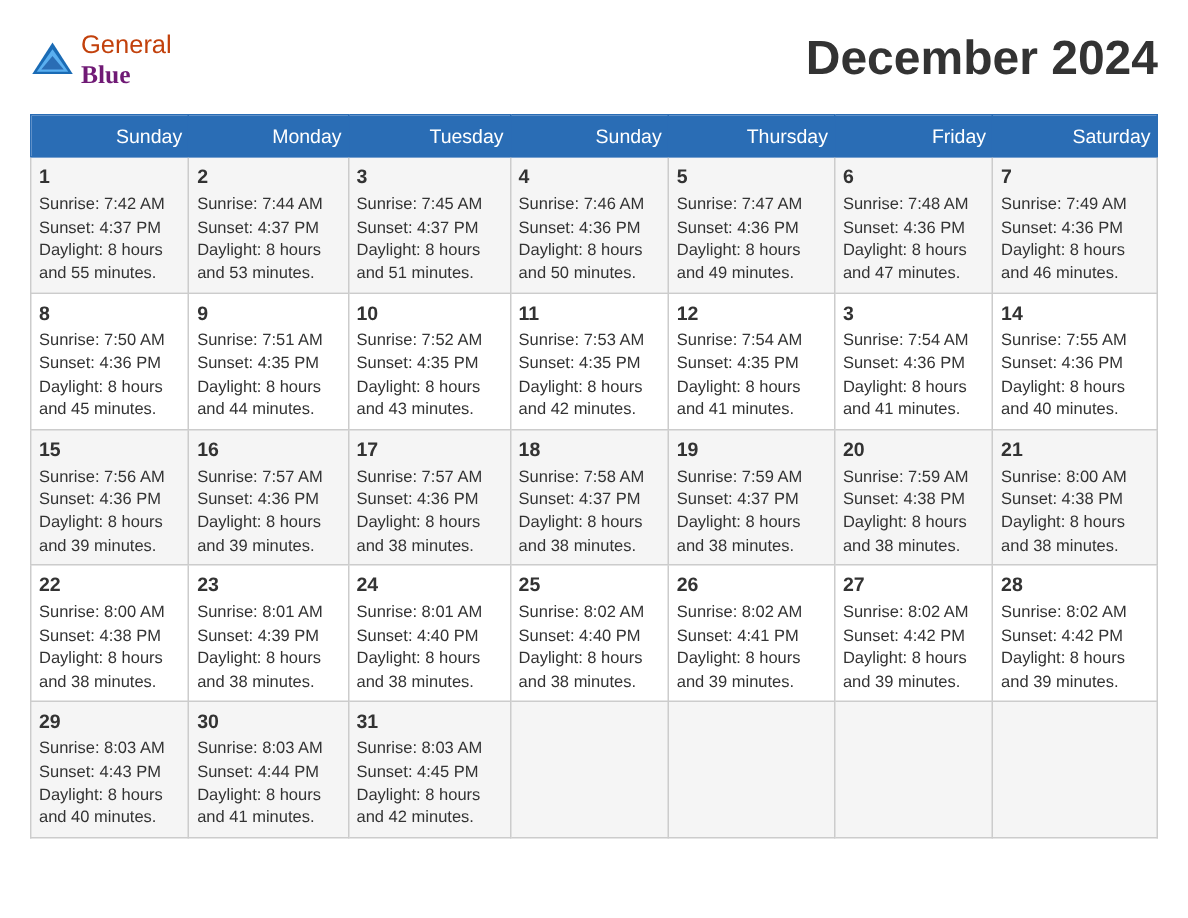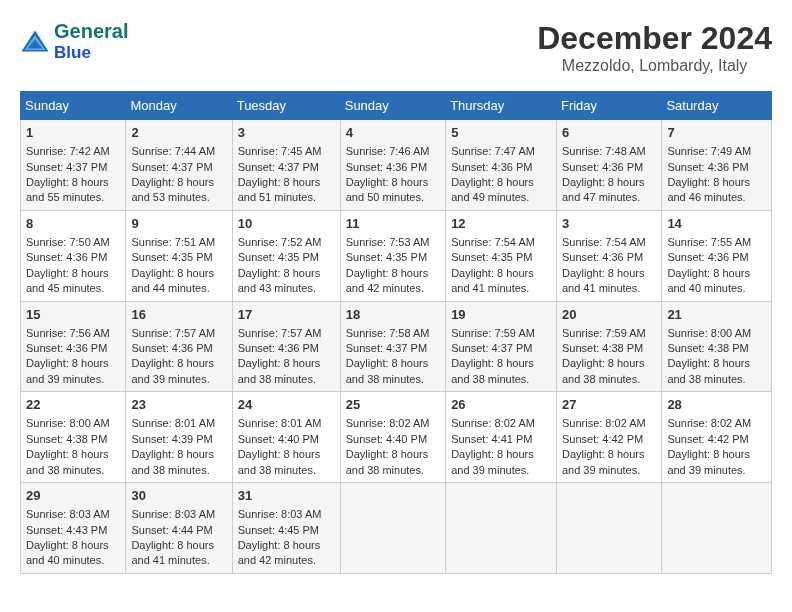--- a/index.html
+++ b/index.html
@@ -40,21 +40,21 @@
     }
     table {
       width: 100%;
       border-collapse: collapse;
       font-size: 11px;
     }
     thead tr th {
       background-color: #2a6db5;
       color: #fff;
       padding: 6px 4px;
-      text-align: left;
+      text-align: right;
       font-size: 13px;
       font-weight: normal;
       border: 1px solid #2a6db5;
     }
     tbody tr td {
       border: 1px solid #ccc;
       vertical-align: top;
       padding: 4px 5px;
       min-height: 70px;
       color: #333;
@@ -84,27 +84,26 @@
 <body>
 
 <div class="header">
   <div class="logo">
     <svg class="logo-icon" viewBox="0 0 40 35" xmlns="http://www.w3.org/2000/svg">
       <polygon points="20,2 38,30 2,30" fill="#1a6bb5"></polygon>
       <polygon points="20,8 34,28 6,28" fill="#5aaff0"></polygon>
       <polygon points="20,14 30,26 10,26" fill="#2a6db5"></polygon>
     </svg>
     <div>
-      <div style="font-size:20px;font-weight:bold;color:#0f766e;">General</div>
-      <div style="font-size:17px;font-weight:bold;color:#1d4ed8;">Blue</div>
+      <div style="font-size:17px;font-weight:normal;color:#c2410c;">General</div>
+      <div style="font-size:17px;font-weight:bold;color:#701a75;font-family:Liberation Serif, serif;">Blue</div>
     </div>
   </div>
   <div class="title-block">
     <div class="month-year">December 2024</div>
-    <div class="location">Mezzoldo, Lombardy, Italy</div>
   </div>
 </div>
 
 <table>
   <thead>
     <tr>
       <th>Sunday</th>
       <th>Monday</th>
       <th>Tuesday</th>
       <th>Sunday</th>

